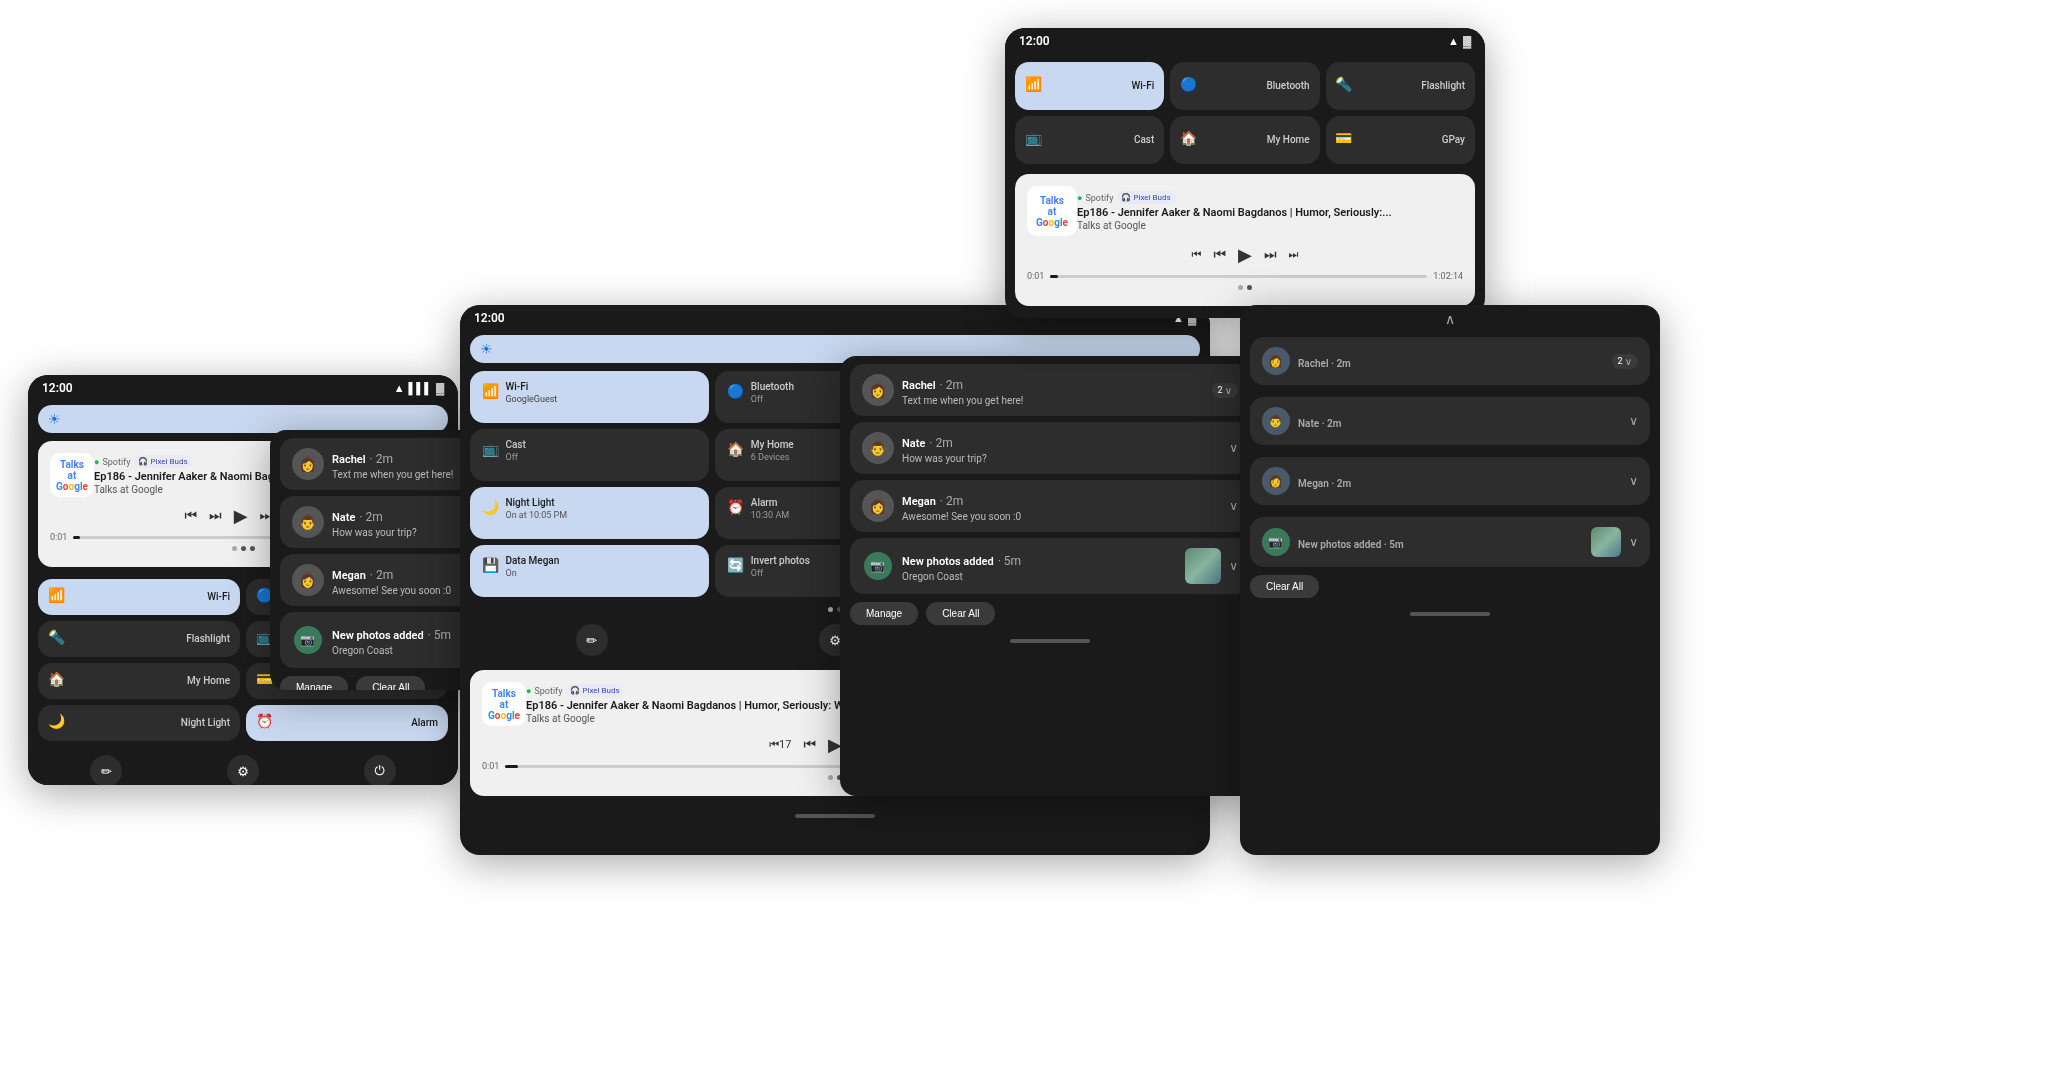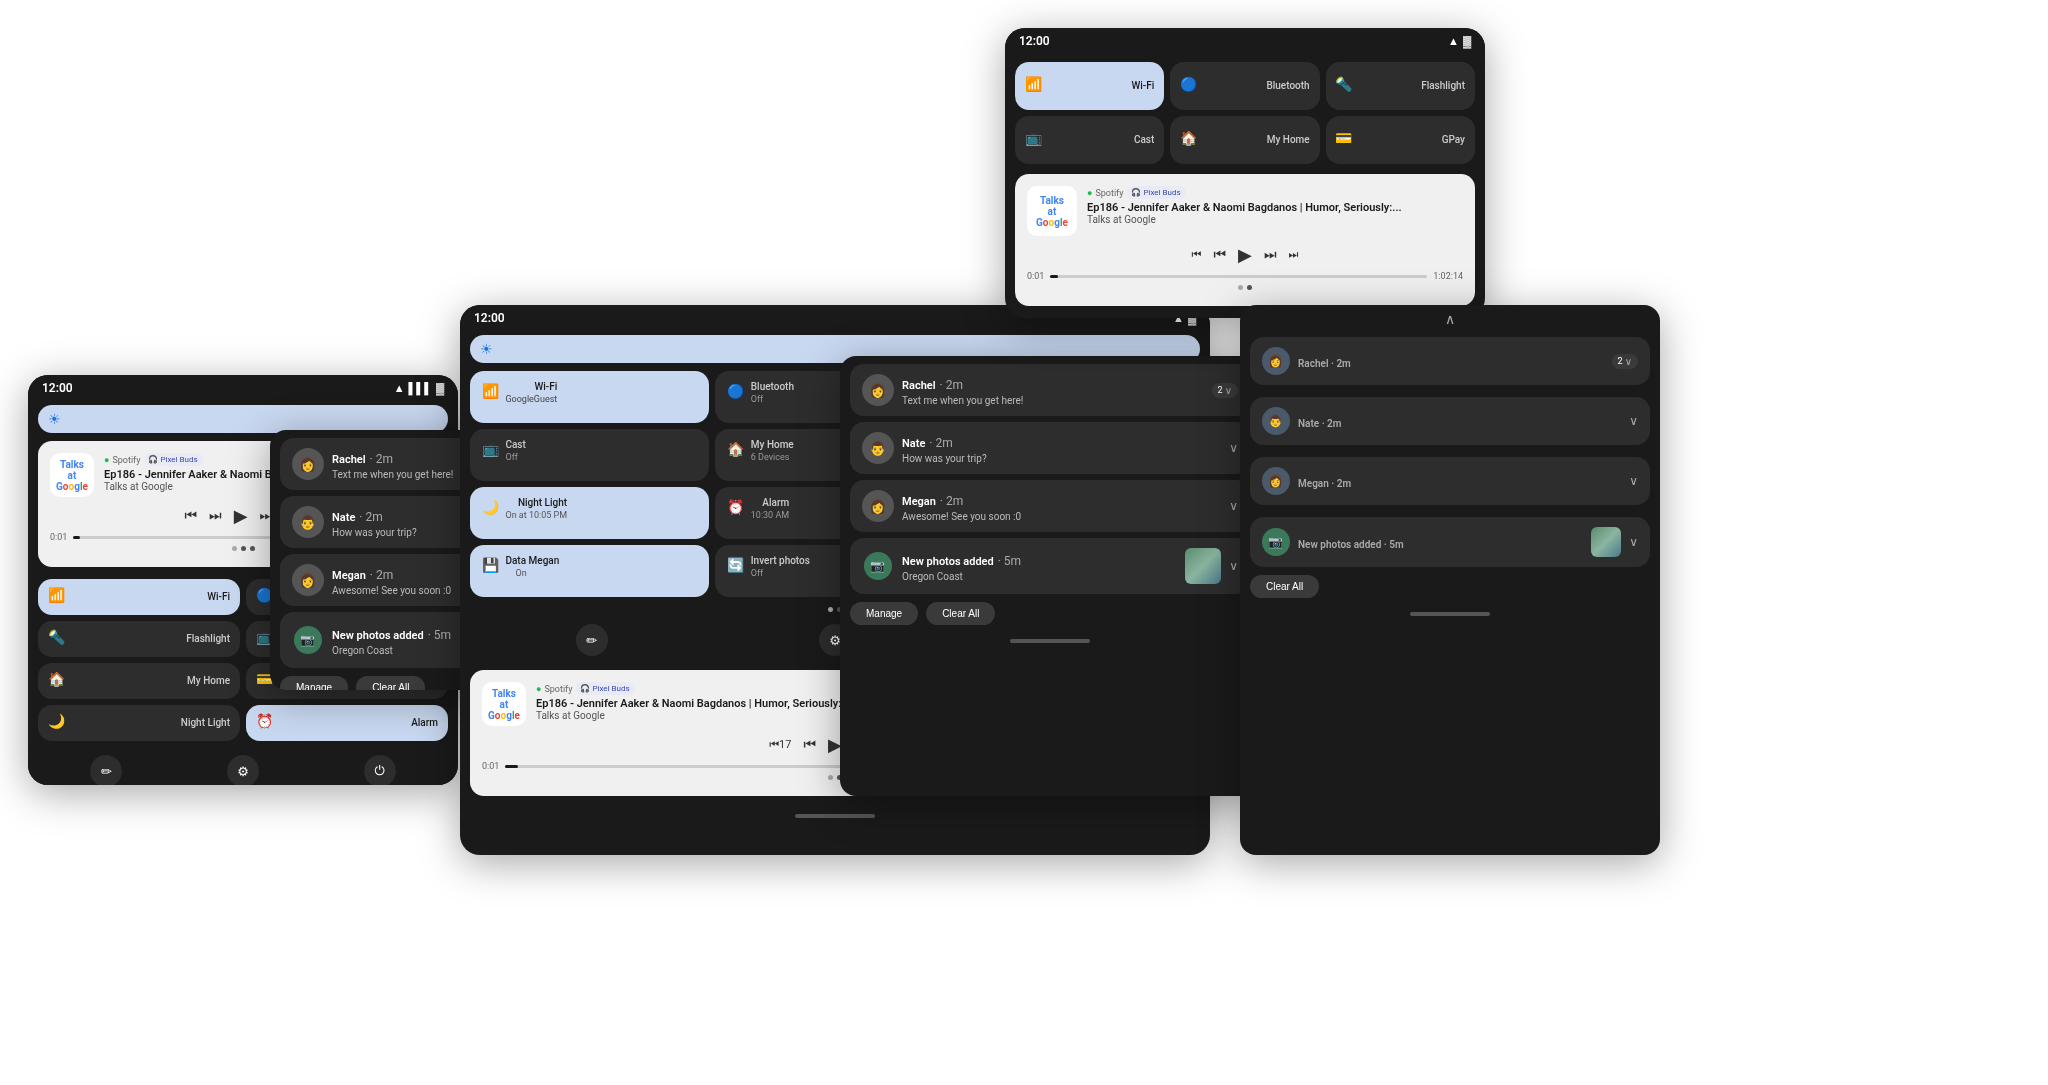--- a/index.html
+++ b/index.html
@@ -62,21 +62,20 @@
       font-size: 14px;
       color: #ccc;
       margin-bottom: 4px;
     }
     .qs-tile.active .tile-icon { color: #1a73e8; }
     .qs-tile .tile-name {
       font-size: 10px;
       color: #ccc;
       font-weight: 500;
       line-height: 1.2;
-      text-align: right;
     }
     .qs-tile.active .tile-name { color: #1a1a1a; }
     .qs-tile .tile-sub {
       font-size: 9px;
       color: #999;
       margin-top: 1px;
     }
     .qs-tile.active .tile-sub { color: #444; }
 
     
@@ -134,22 +133,21 @@
 
     
     .media-player {
       background: #f0f0f0;
       border-radius: 14px;
       padding: 12px;
       margin-bottom: 6px;
     }
     .media-player-inner {
       display: flex;
-      gap: 10px;
-      align-items: flex-start;
+      align-items: center;
       margin-bottom: 8px;
     }
     .media-logo {
       background: #fff;
       border-radius: 10px;
       width: 44px;
       height: 44px;
       display: flex;
       align-items: center;
       justify-content: center;
@@ -677,21 +675,21 @@
           <div class="tile-name">Location</div>
           <div class="tile-sub">Off</div>
         </div>
       </div>
     </div>
     <div class="qs-tile active" style="min-height:52px;">
       <div style="display:flex;align-items:center;gap:6px;">
         <span class="tile-icon">💾</span>
         <div>
           <div class="tile-name">Data Megan</div>
-          <div class="tile-sub" style="color:#555;margin-left:10px;">On</div>
+          <div class="tile-sub" style="color:#555;">On</div>
         </div>
       </div>
     </div>
     <div class="qs-tile" style="min-height:52px;">
       <div style="display:flex;align-items:center;gap:6px;">
         <span class="tile-icon">🔄</span>
         <div>
           <div class="tile-name">Invert photos</div>
           <div class="tile-sub">Off</div>
         </div>

